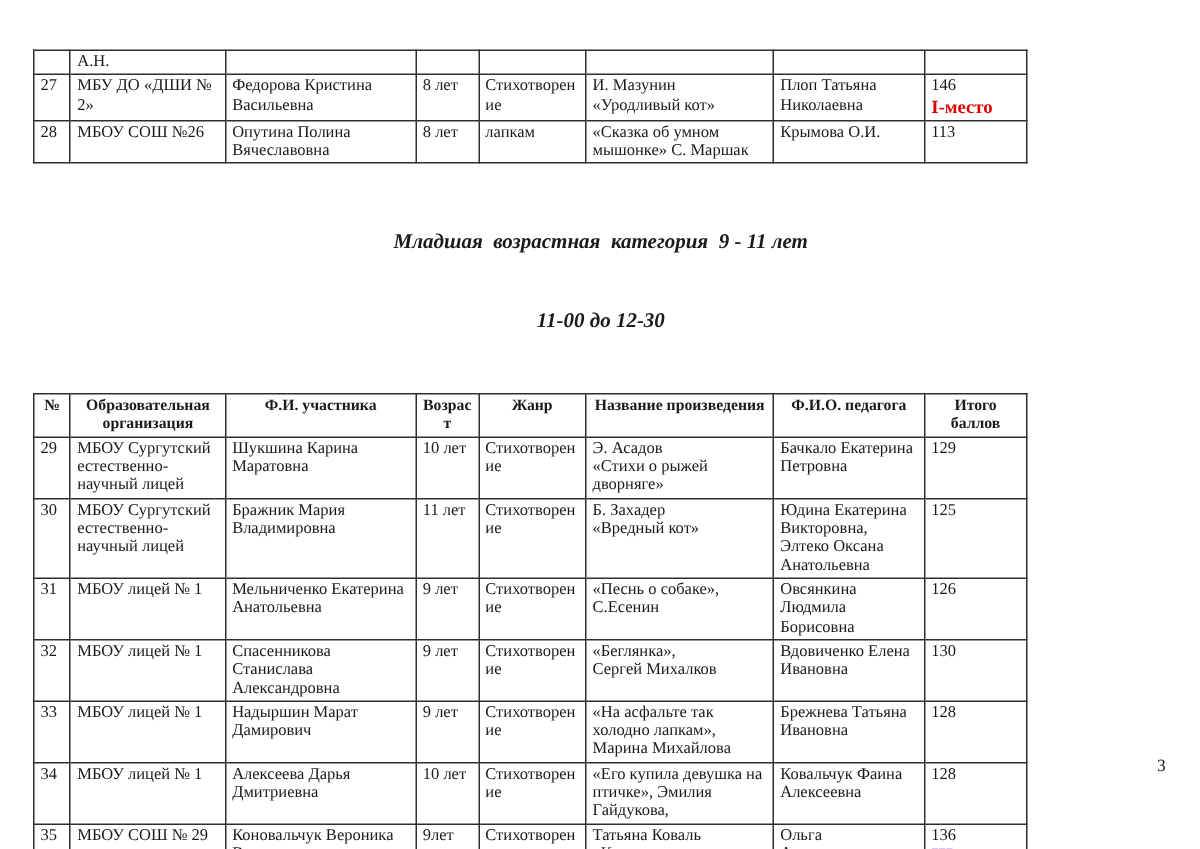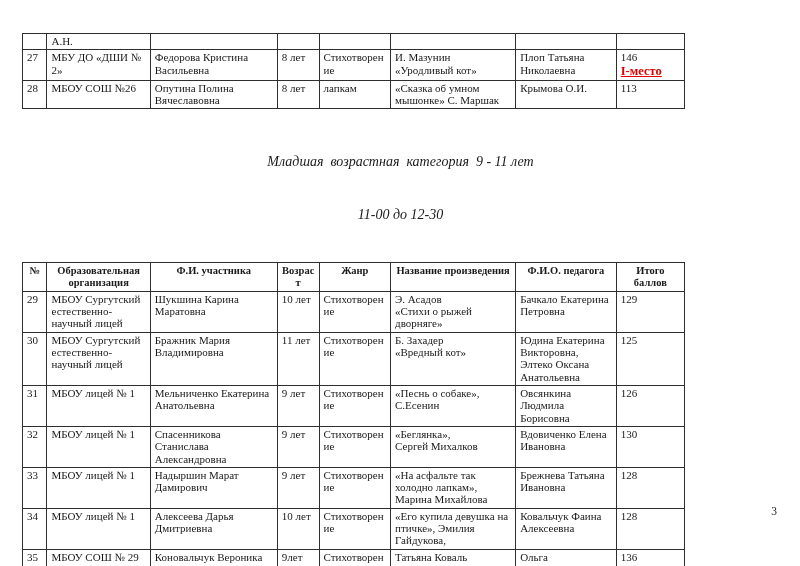--- a/index.html
+++ b/index.html
@@ -25,21 +25,21 @@
   col.c-name{width:19.2%;}
   col.c-age{width:6.3%;}
   col.c-genre{width:10.8%;}
   col.c-work{width:18.9%;}
   col.c-teacher{width:15.2%;}
   col.c-score{width:10.3%;}
   td.col-num{}
   td.col-score{}
   .award{font-weight:bold;font-size:12.5px;}
   .heading{
-    text-align:center;font-weight:normal;font-style:italic;
+    text-align:center;font-weight:bold;font-style:italic;
     font-size:14px;line-height:1.25;
     margin:9px 0 4px 0;white-space:pre-wrap;
   }
   .page-number{
     position:absolute;right:23px;top:505px;
     font-size:11.5px;
   }
 </style>
 </head>
 <body>
@@ -73,21 +73,21 @@
           <td class="col-org">МБУ ДО «ДШИ №
 2»</td>
           <td class="col-name">Федорова Кристина
 Васильевна</td>
           <td class="col-age">8 лет</td>
           <td class="col-genre">Стихотворение</td>
           <td class="col-work">И. Мазунин
 «Уродливый кот»</td>
           <td class="col-teacher">Плоп Татьяна
 Николаевна</td>
-          <td class="col-score"><div>146</div><div class="award" style="color: rgb(223, 0, 0); text-decoration: underline;">I-место</div></td>
+          <td class="col-score"><div>146</div><div class="award" style="color: rgb(223, 0, 0);">I-место</div></td>
         </tr>
         <tr>
           <td class="col-num">28</td>
           <td class="col-org">МБОУ СОШ №26</td>
           <td class="col-name">Опутина  Полина
 Вячеславовна</td>
           <td class="col-age">8 лет</td>
           <td class="col-genre">лапкам</td>
           <td class="col-work">«Сказка об умном
 мышонке» С. Маршак</td>

